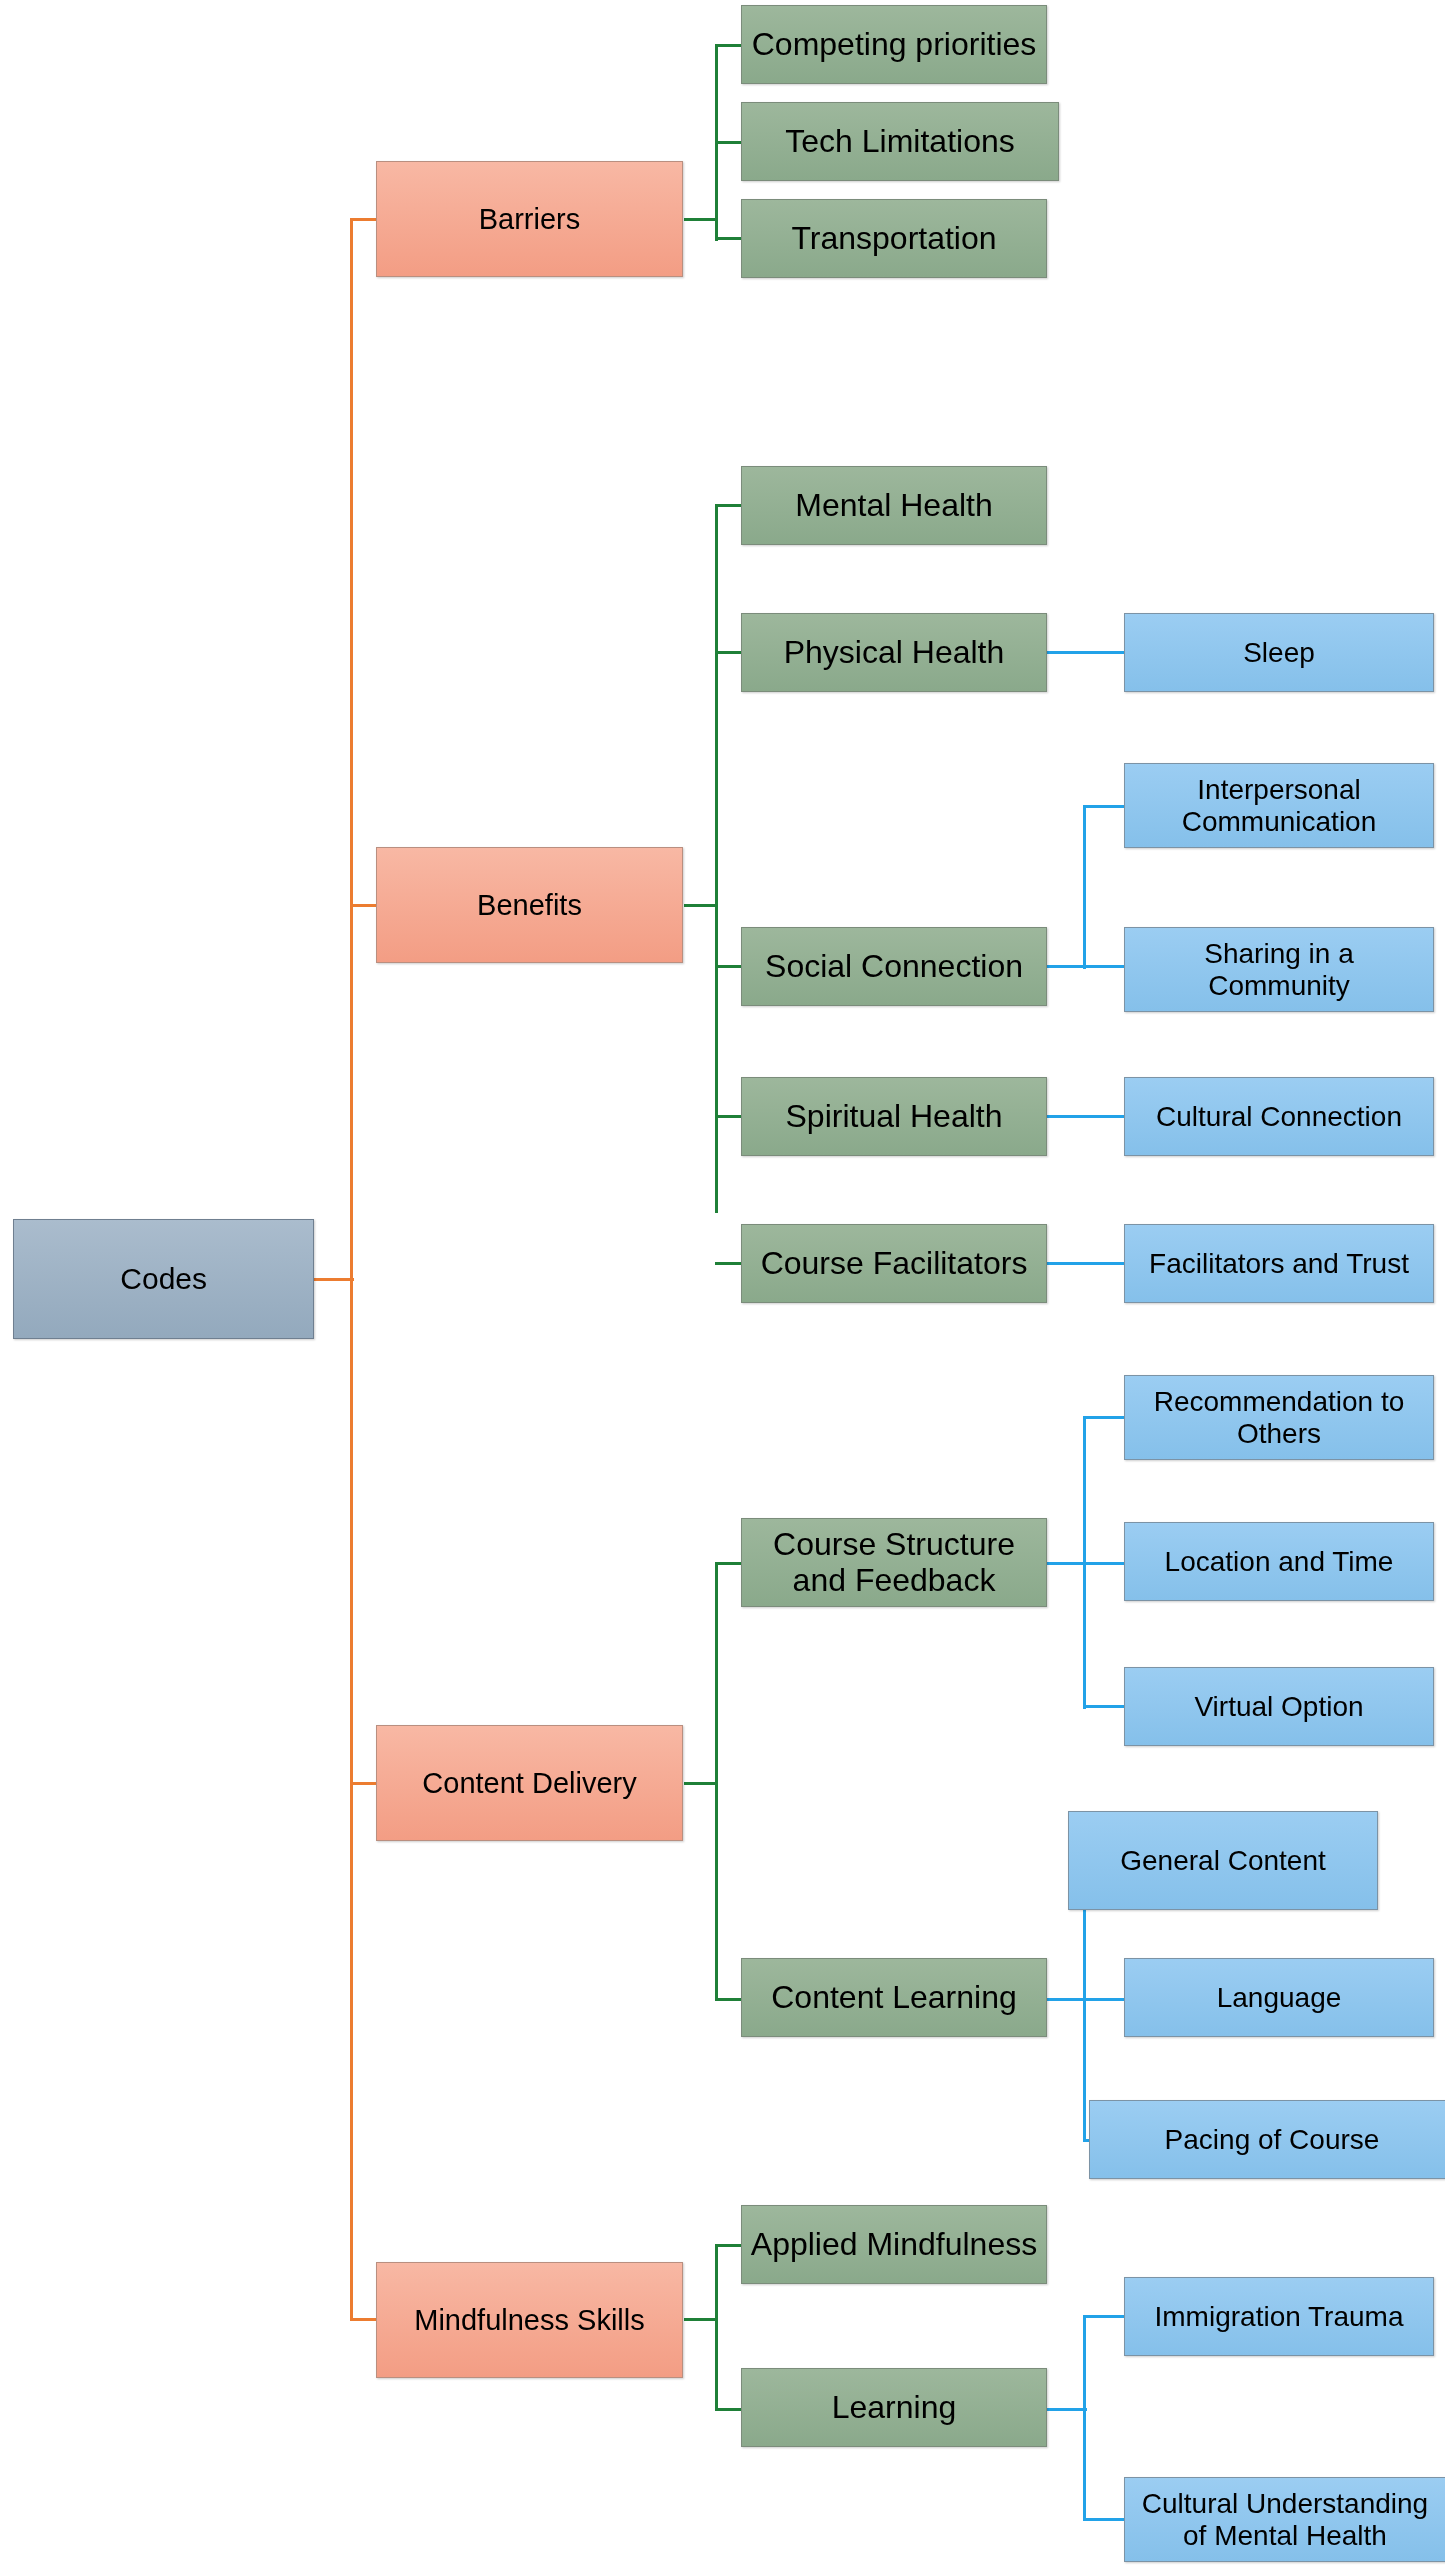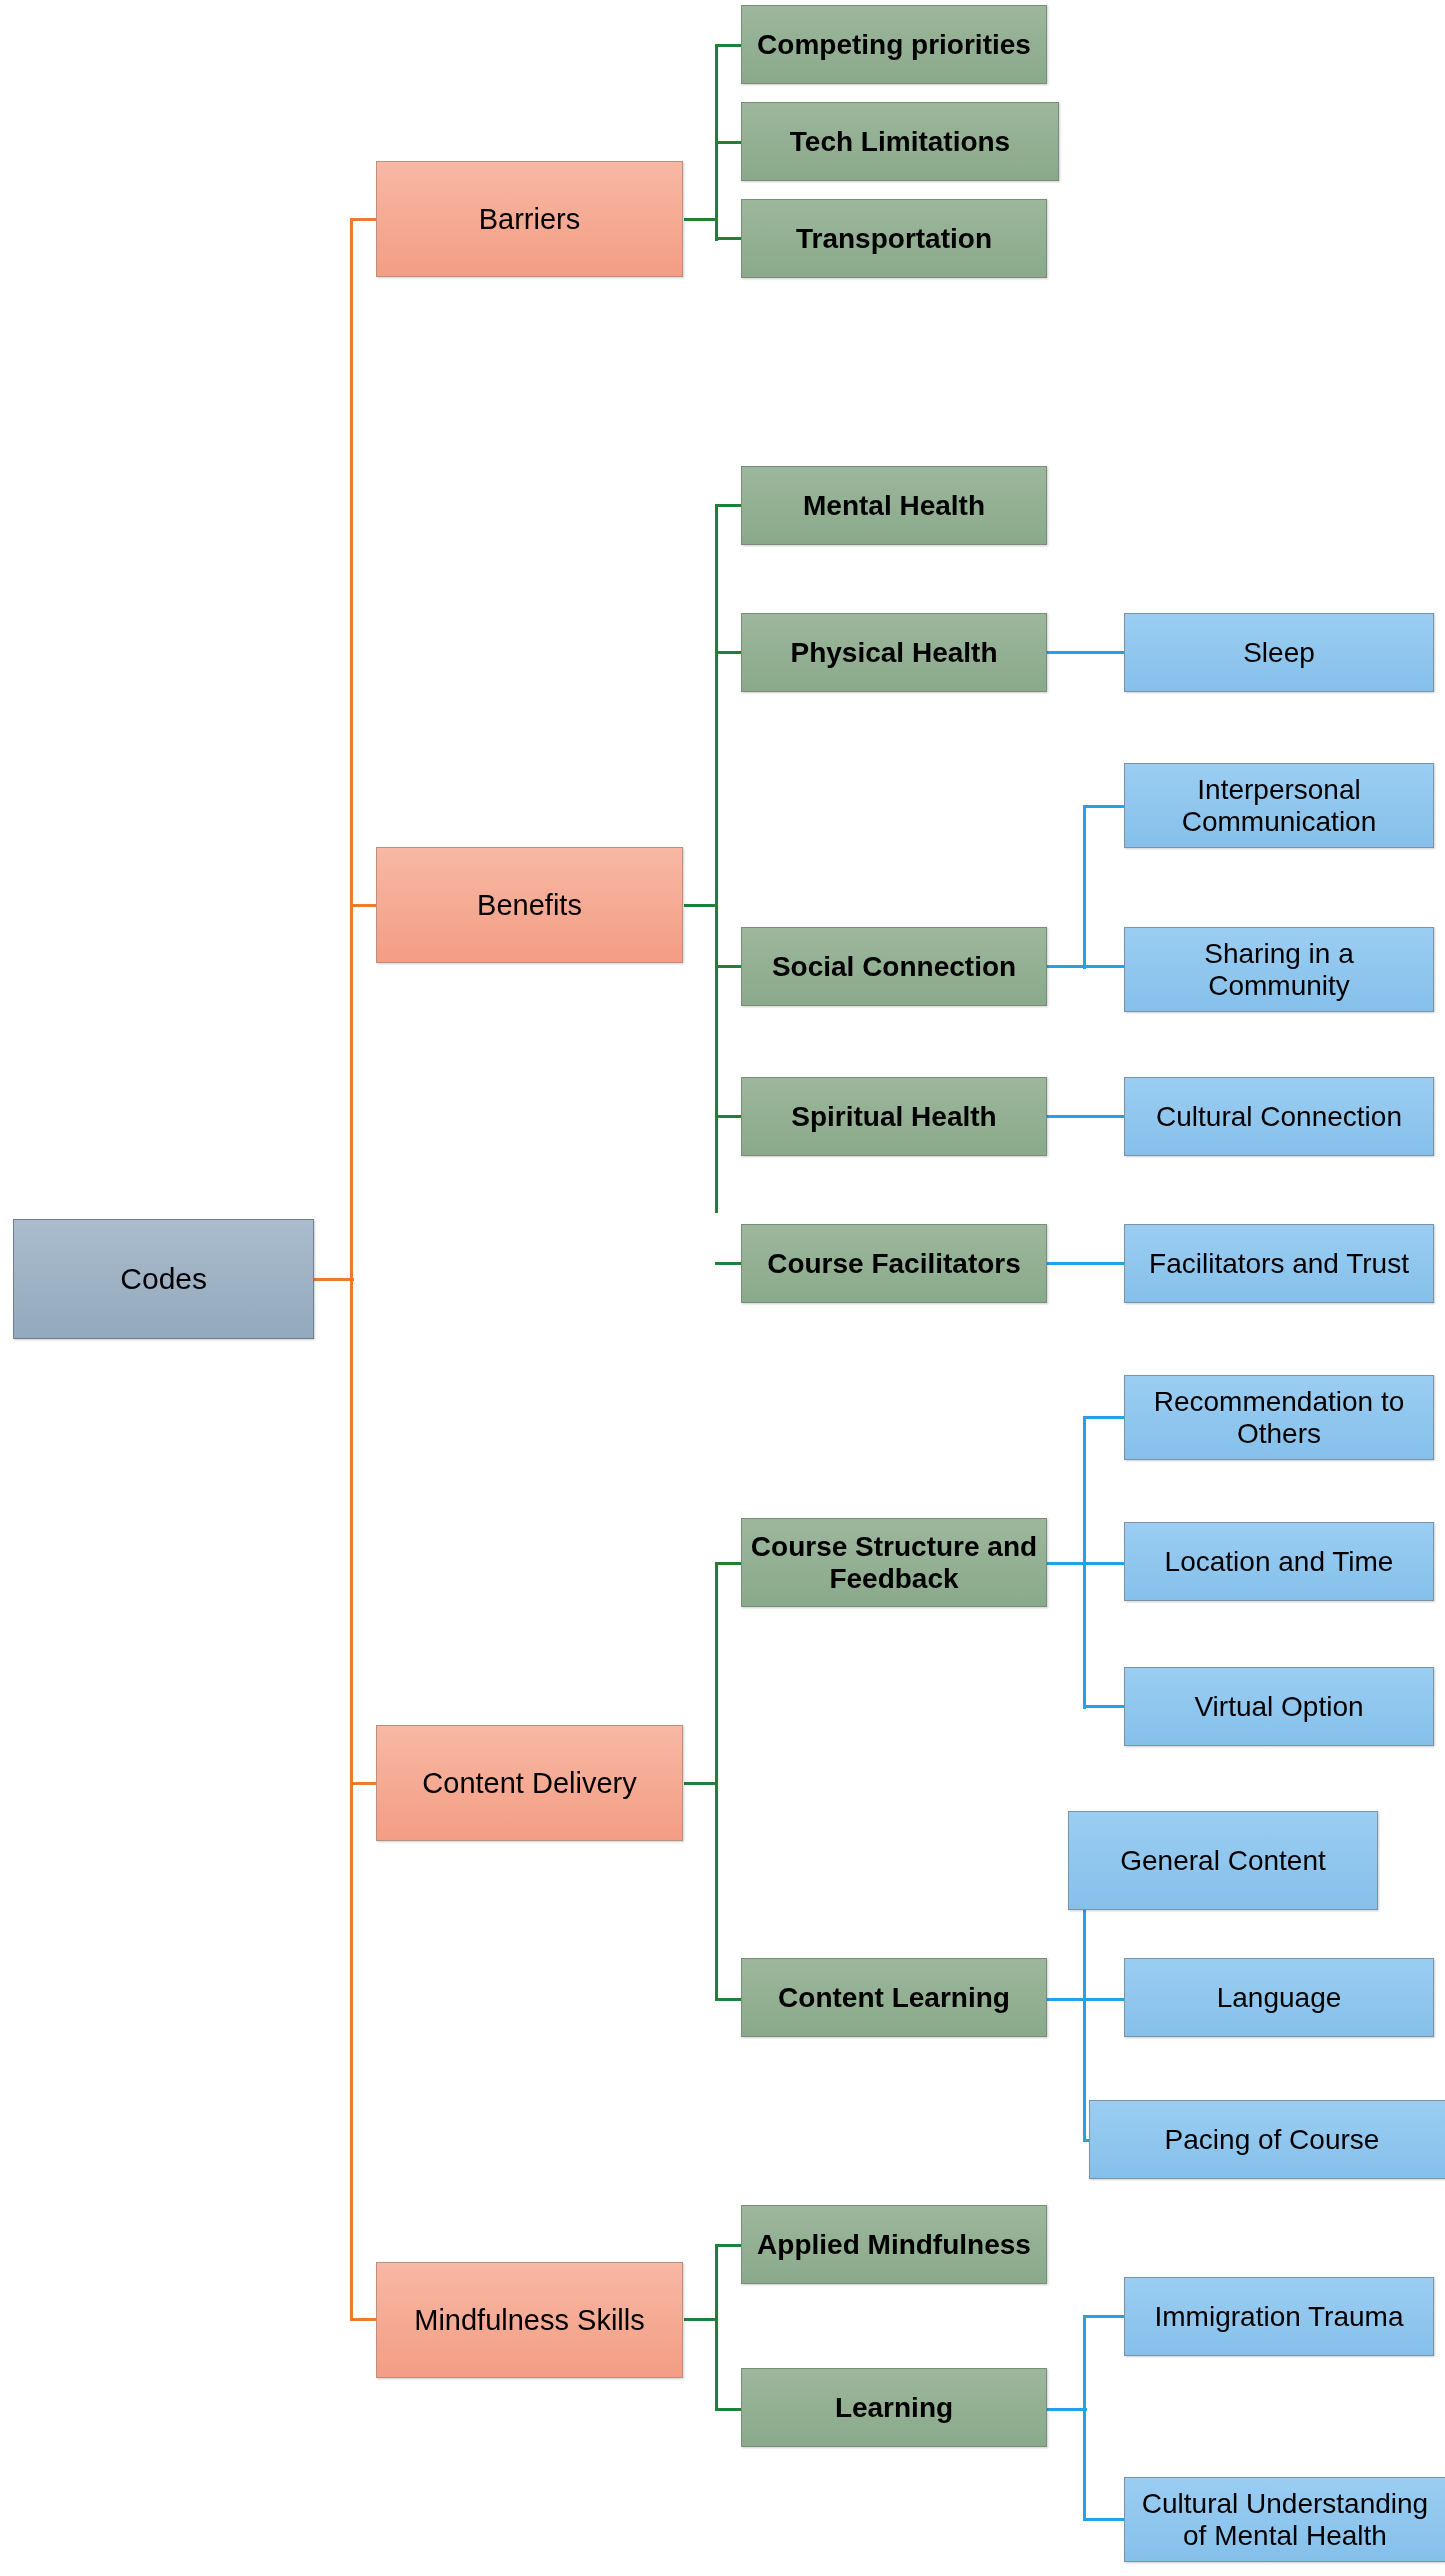--- a/index.html
+++ b/index.html
@@ -45,22 +45,21 @@
     font-size: 30px;
   }
   .node.lvl1 {
     background: linear-gradient(to bottom, #f8b8a4 0%, #f39d84 100%);
     border-color: #b98f80;
     font-size: 29px;
   }
   .node.lvl2 {
     background: linear-gradient(to bottom, #9db79c 0%, #8aa98b 100%);
     border-color: #7b8c7b;
-    font-size: 28px;
-    font-weight: bold;
+    font-size: 32px;
   }
   .node.lvl3 {
     background: linear-gradient(to bottom, #9bcdf2 0%, #85c0ea 100%);
     border-color: #7c93a5;
     font-size: 28px;
   }
 
   
   .ln {
     position: absolute;

